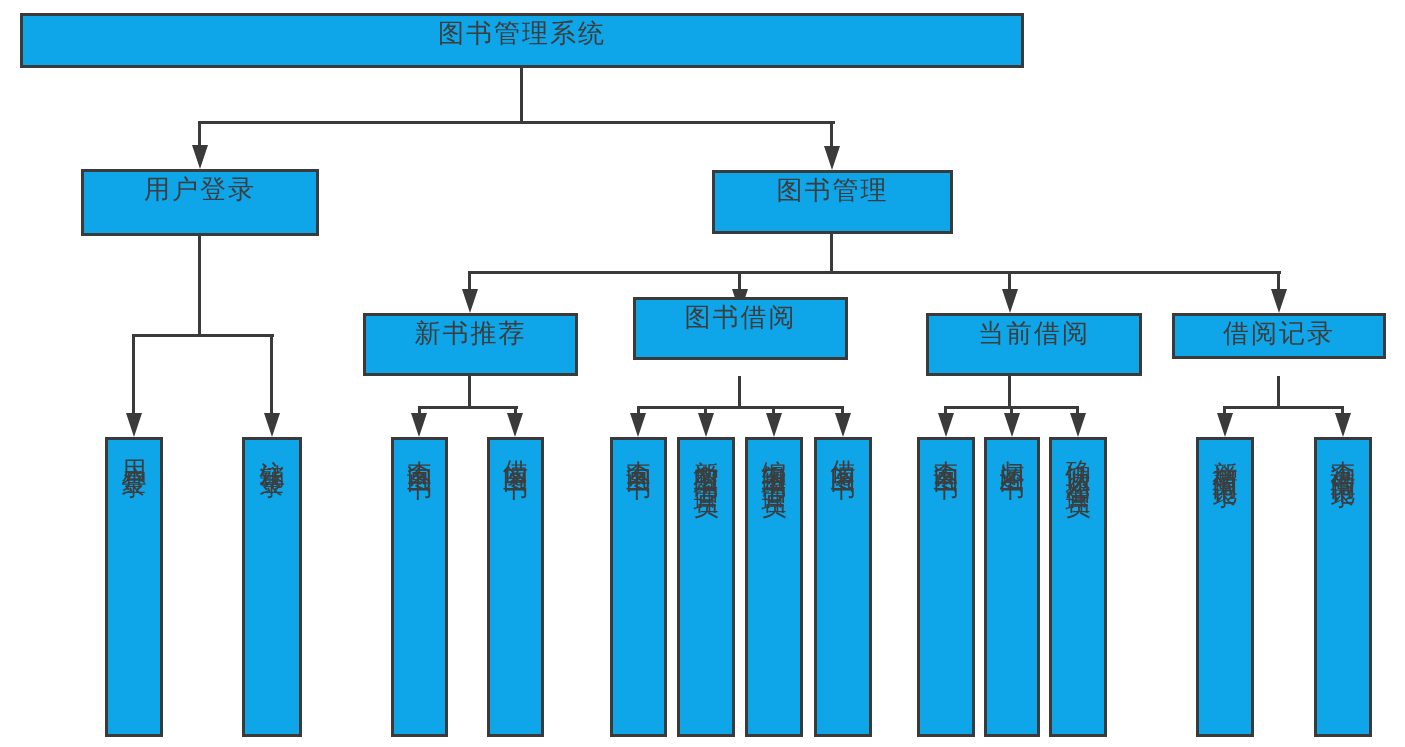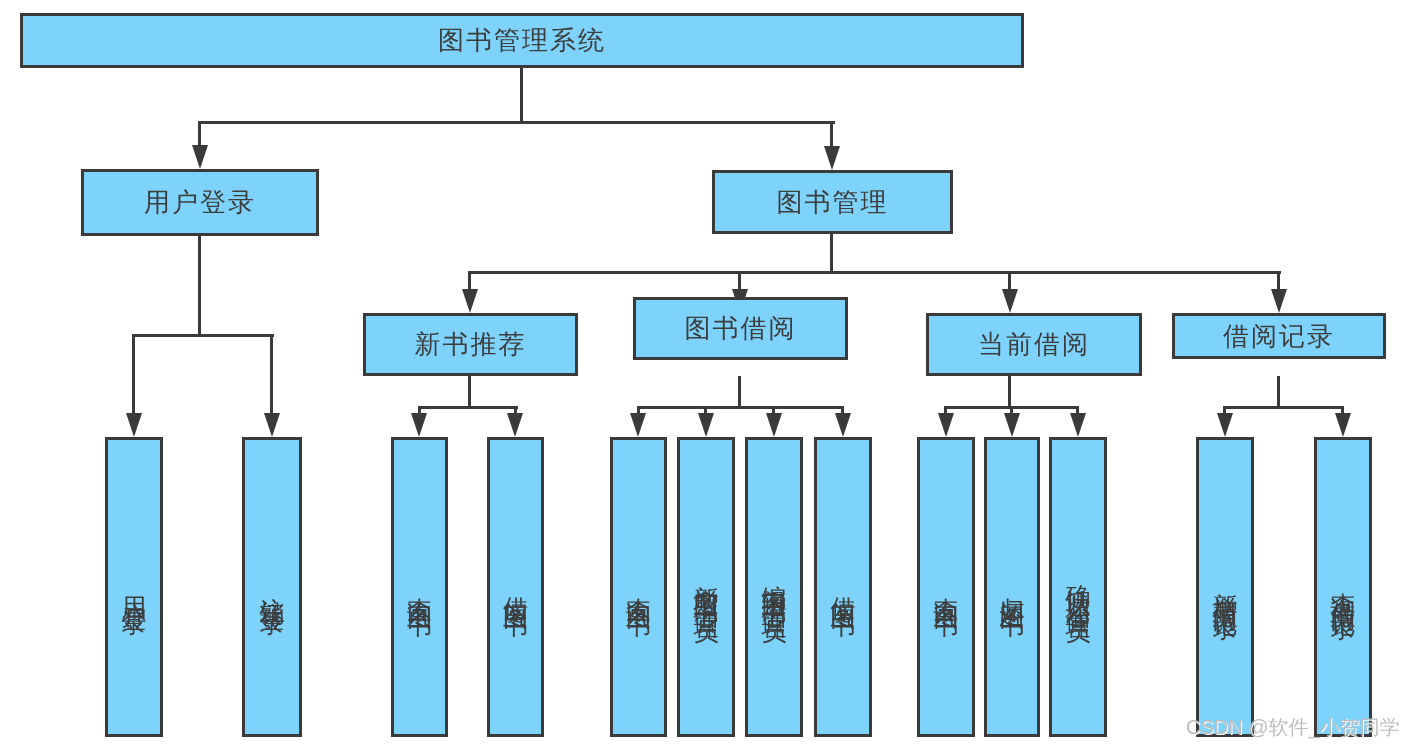--- a/index.html
+++ b/index.html
@@ -1,19 +1,19 @@
 <!DOCTYPE html>
 <html><head>
 <meta charset="utf-8">
 <style>
   html,body{margin:0;padding:0;background:#ffffff;}
   .canvas{position:relative;width:1405px;height:747px;background:#ffffff;overflow:hidden;
           font-family:"Liberation Sans","DejaVu Sans",sans-serif;}
-  .box{position:absolute;box-sizing:border-box;border:3px solid #3a3a3a;background:#7dd3fc;
-       display:flex;align-items:center;justify-content:center;}
+  .box{position:absolute;box-sizing:border-box;border:3px solid #3a3a3a;background:#0ea5e9;
+       display:flex;align-items:flex-start;justify-content:center;}
   .lbl{font-size:26px;color:#3d3d3d;letter-spacing:2px;white-space:nowrap;}
   .v-lbl{writing-mode:vertical-rl;text-orientation:mixed;font-size:25px;color:#3d3d3d;
          letter-spacing:5px;line-height:1;white-space:nowrap;}
   .vline{position:absolute;width:3px;background:#3a3a3a;}
   .hline{position:absolute;height:3px;background:#3a3a3a;}
   .arr{position:absolute;width:0;height:0;border-left:8px solid transparent;
        border-right:8px solid transparent;border-top:24px solid #3a3a3a;}
   .watermark{position:absolute;left:1186px;top:714px;font-size:20px;color:#bdbdbd;
              text-shadow:1px 1px 0 #ffffff;white-space:nowrap;z-index:5;}
 </style>
@@ -142,15 +142,14 @@
     <span class="v-lbl">确认归还（管理员）</span>
   </div>
 
   <div class="box" style="left:1196px;top:437px;width:58px;height:300px;">
     <span class="v-lbl">新增借阅记录</span>
   </div>
   <div class="box" style="left:1314px;top:437px;width:58px;height:300px;">
     <span class="v-lbl">查询借阅记录</span>
   </div>
 
-  <div class="watermark">CSDN @软件_小贺同学</div>
 
 </div>
 
 </body></html>

